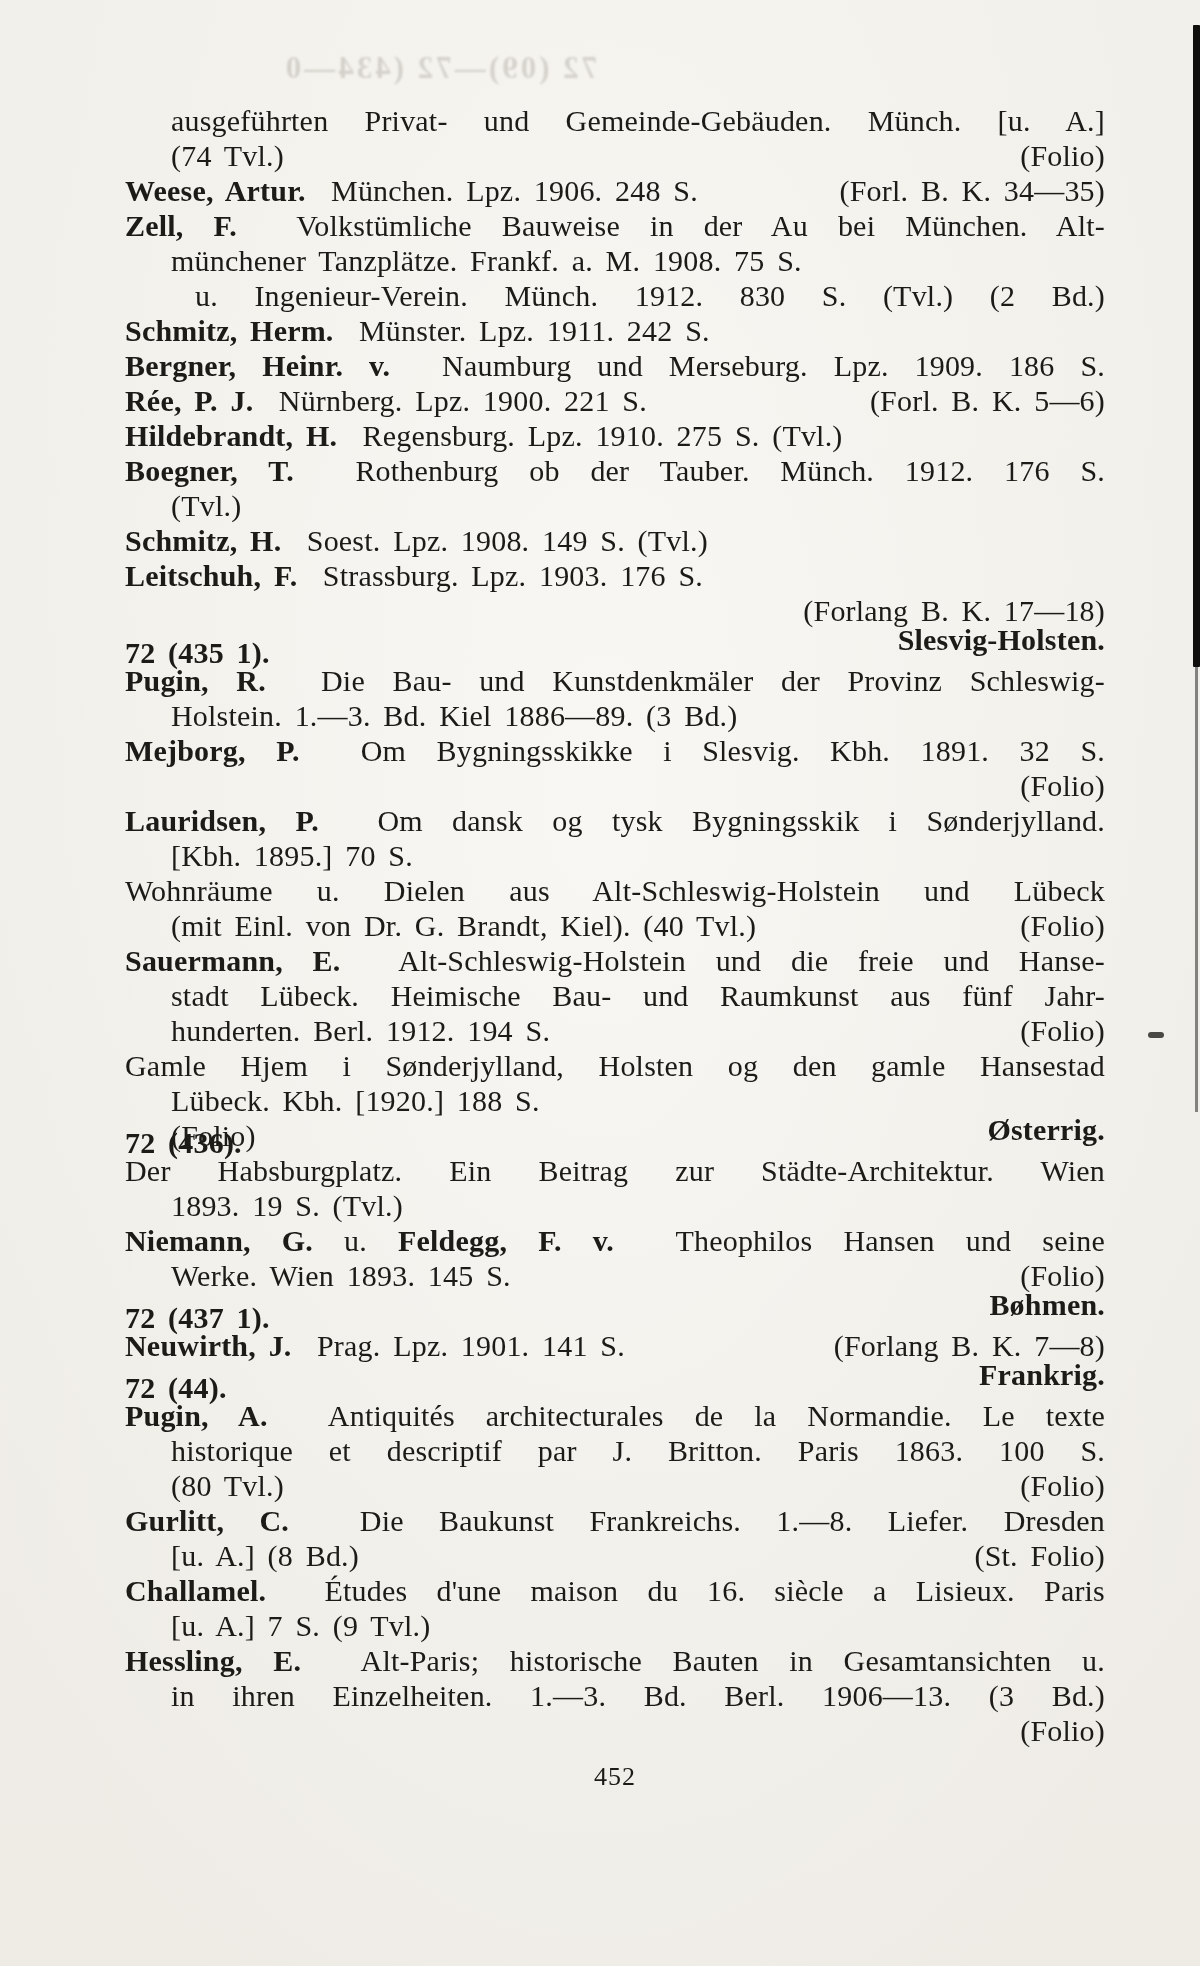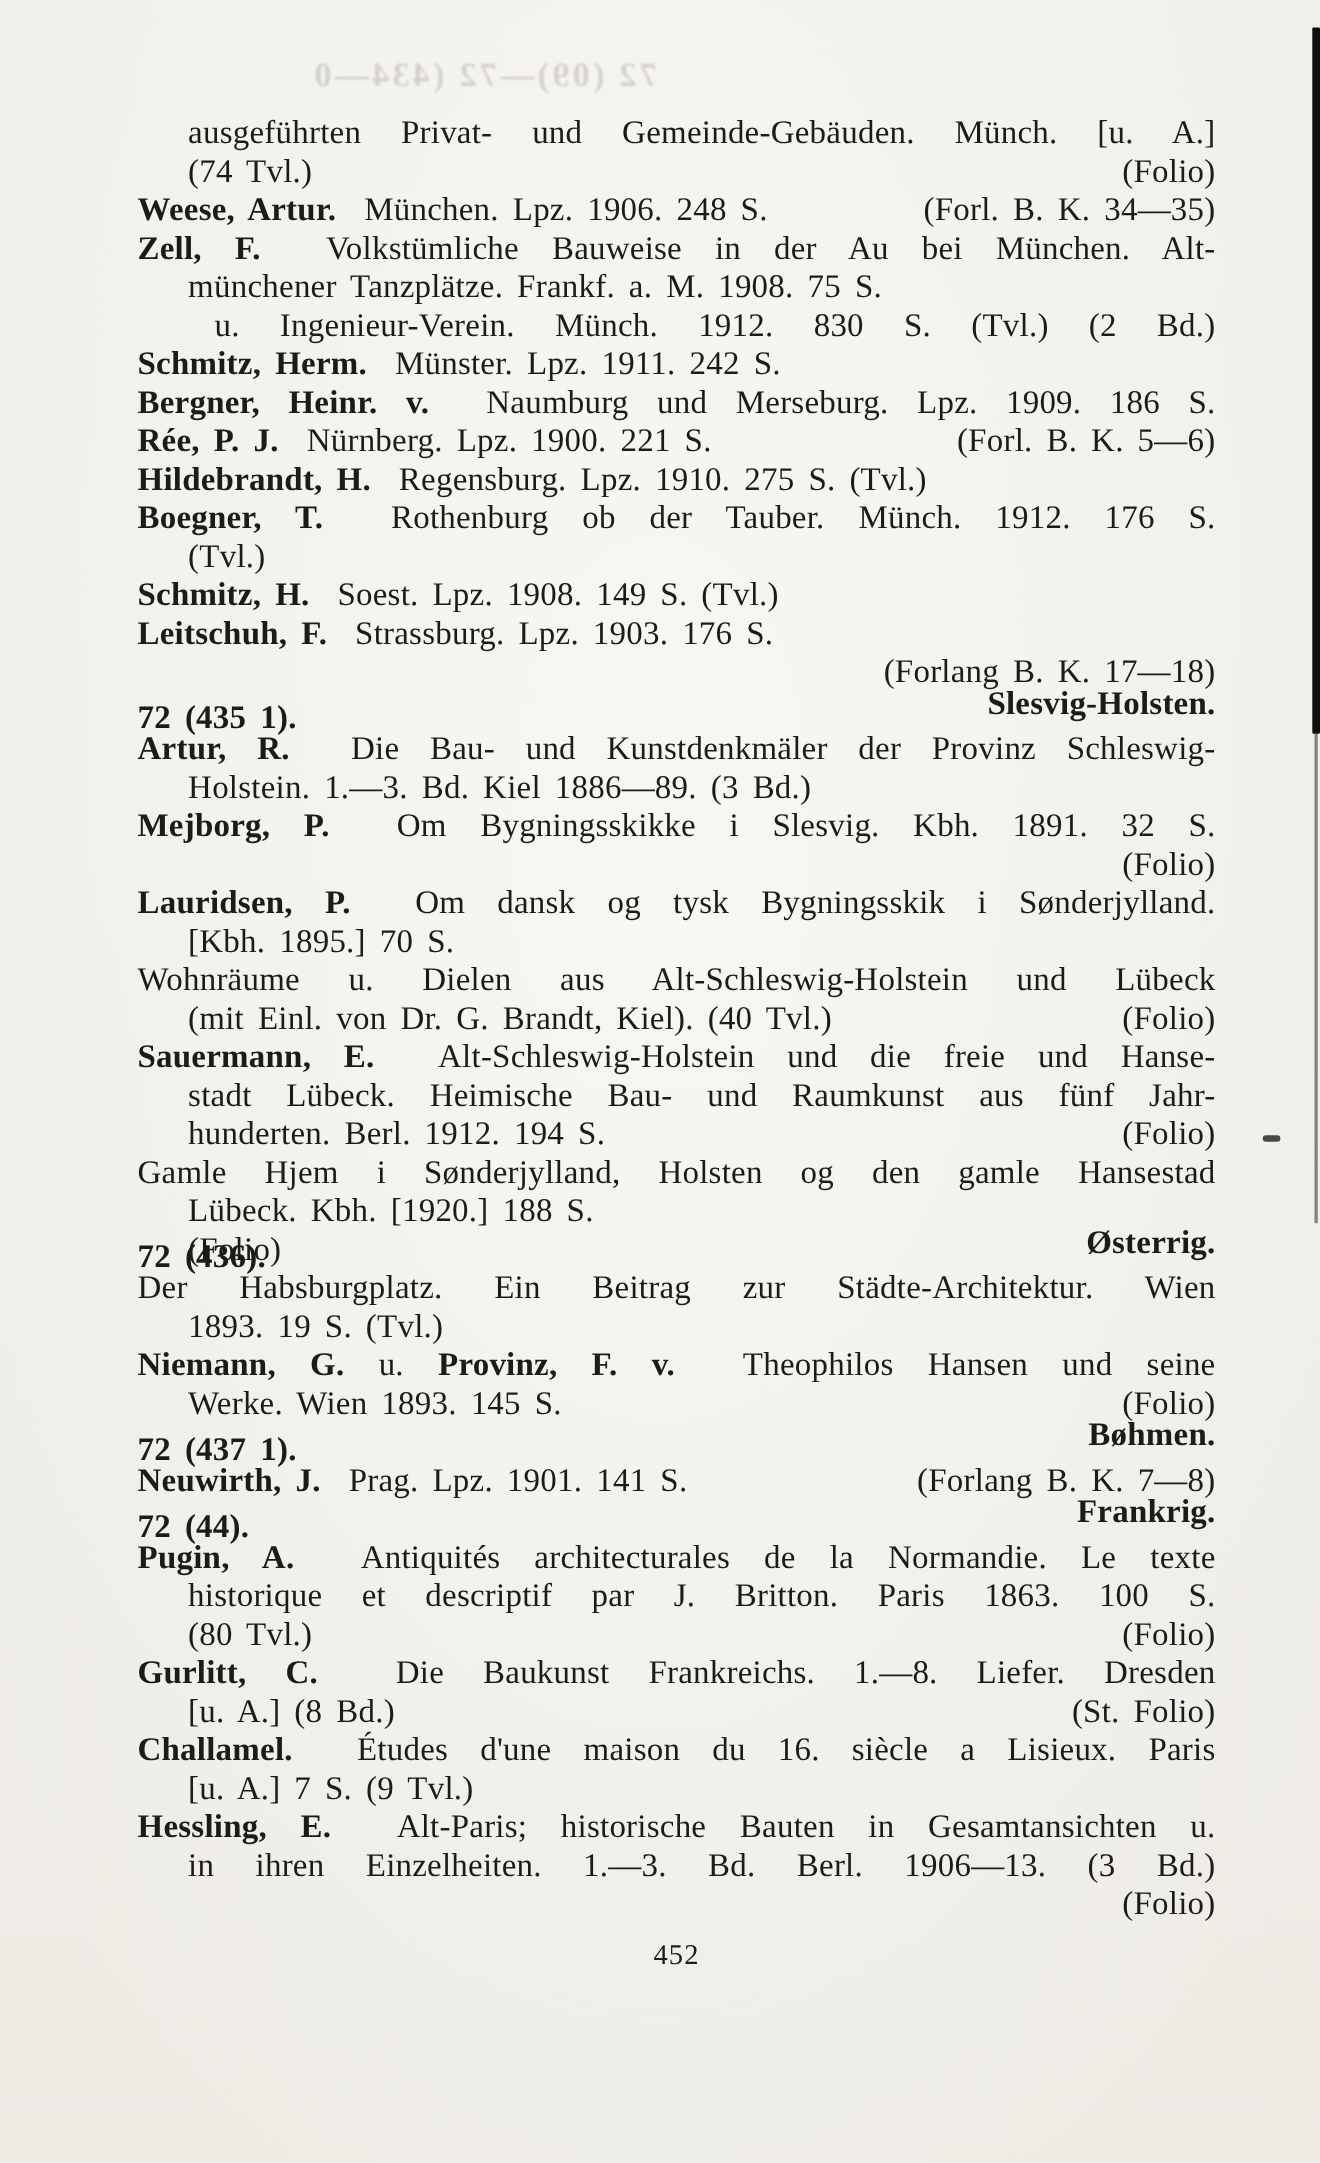--- a/index.html
+++ b/index.html
@@ -129,21 +129,21 @@
     <div class="line left"><span class="b">Hildebrandt, H.</span><span>&nbsp; Regensburg. Lpz. 1910. 275 S. (Tvl.)</span></div>
     <div class="line justify"><span class="b">Boegner, T.</span><span>&nbsp; Rothenburg ob der Tauber. Münch. 1912. 176 S.</span></div>
     <div class="line left" style="padding-left: 46px;"><span>(Tvl.)</span></div>
     <div class="line left"><span class="b">Schmitz, H.</span><span>&nbsp; Soest. Lpz. 1908. 149 S. (Tvl.)</span></div>
     <div class="line left"><span class="b">Leitschuh, F.</span><span>&nbsp; Strassburg. Lpz. 1903. 176 S.</span></div>
     <div class="line right"><span>(Forlang B. K. 17—18)</span></div>
     <div class="line section">
       <span class="lg"><span class="b">72 (435 1).</span></span>
       <span class="rg"><span class="b">Slesvig-Holsten.</span></span>
     </div>
-    <div class="line justify"><span class="b">Artur, R.</span><span>&nbsp; Die Bau- und Kunstdenkmäler der Provinz Schleswig-</span></div>
+    <div class="line justify"><span class="b">Pugin, R.</span><span>&nbsp; Die Bau- und Kunstdenkmäler der Provinz Schleswig-</span></div>
     <div class="line left" style="padding-left: 46px;"><span>Holstein. 1.—3. Bd. Kiel 1886—89. (3 Bd.)</span></div>
     <div class="line justify"><span class="b">Mejborg, P.</span><span>&nbsp; Om Bygningsskikke i Slesvig. Kbh. 1891. 32 S.</span></div>
     <div class="line right"><span>(Folio)</span></div>
     <div class="line justify"><span class="b">Lauridsen, P.</span><span>&nbsp; Om dansk og tysk Bygningsskik i Sønderjylland.</span></div>
     <div class="line left" style="padding-left: 46px;"><span>[Kbh. 1895.] 70 S.</span></div>
     <div class="line justify"><span>Wohnräume u. Dielen aus Alt-Schleswig-Holstein und Lübeck</span></div>
     <div class="line split" style="padding-left: 46px;">
       <span class="lg"><span>(mit Einl. von Dr. G. Brandt, Kiel). (40 Tvl.)</span></span>
       <span class="rg"><span>(Folio)</span></span>
     </div>
@@ -157,21 +157,21 @@
     <div class="line split" style="padding-left: 46px; flex-direction: column;">
       <span class="lg"><span>Lübeck. Kbh. [1920.] 188 S.</span></span>
       <span class="rg"><span>(Folio)</span></span>
     </div>
     <div class="line section">
       <span class="lg"><span class="b">72 (436).</span></span>
       <span class="rg"><span class="b">Østerrig.</span></span>
     </div>
     <div class="line justify"><span>Der Habsburgplatz. Ein Beitrag zur Städte-Architektur. Wien</span></div>
     <div class="line left" style="padding-left: 46px;"><span>1893. 19 S. (Tvl.)</span></div>
-    <div class="line justify"><span class="b">Niemann, G.</span><span> u. </span><span class="b">Provinz, F. v.</span><span>&nbsp; Theophilos Hansen und seine</span></div>
+    <div class="line justify"><span class="b">Niemann, G.</span><span> u. </span><span class="b">Feldegg, F. v.</span><span>&nbsp; Theophilos Hansen und seine</span></div>
     <div class="line split" style="padding-left: 46px; gap: 20px;">
       <span class="lg"><span>Werke. Wien 1893. 145 S.</span></span>
       <span class="rg"><span>(Folio)</span></span>
     </div>
     <div class="line section">
       <span class="lg"><span class="b">72 (437 1).</span></span>
       <span class="rg"><span class="b">Bøhmen.</span></span>
     </div>
     <div class="line split">
       <span class="lg"><span class="b">Neuwirth, J.</span><span>&nbsp; Prag. Lpz. 1901. 141 S.</span></span>

